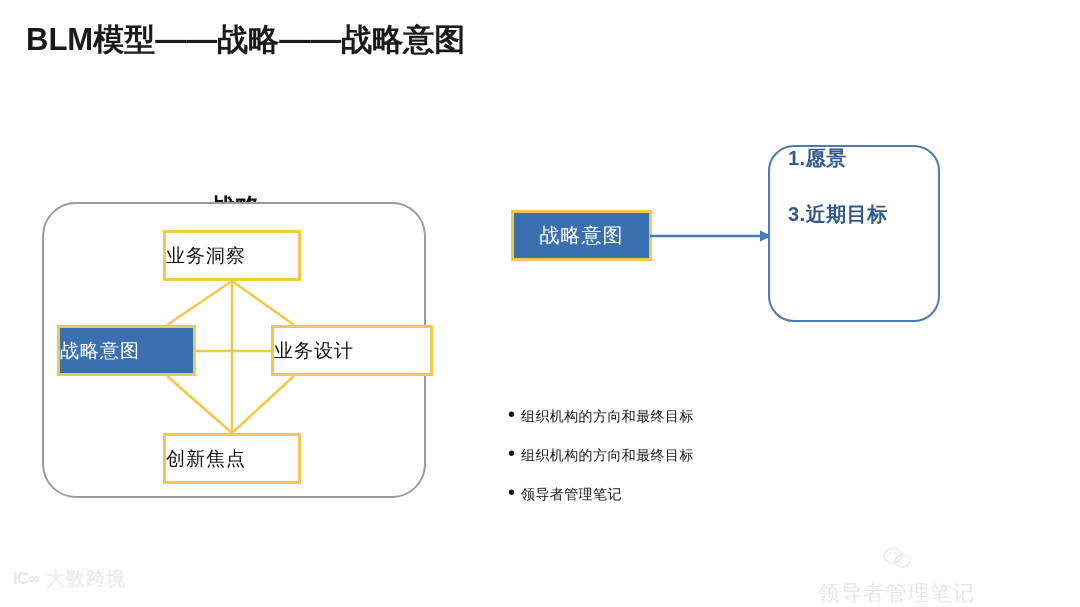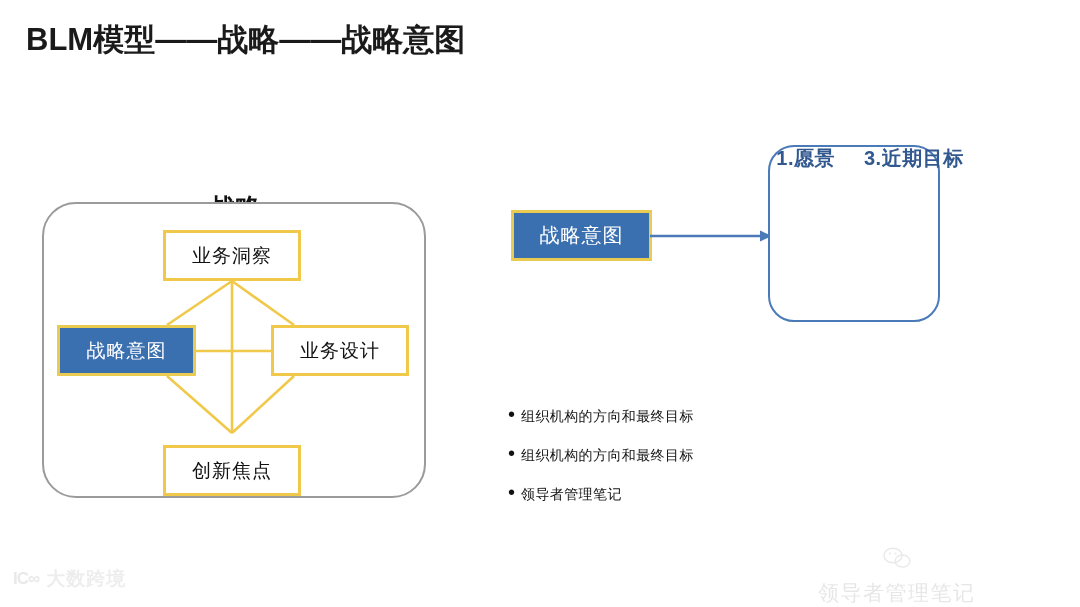--- a/index.html
+++ b/index.html
@@ -65,35 +65,35 @@
     height: 296px;
   }
 
   .node-box {
     position: absolute;
     box-sizing: border-box;
     border: 3px solid #f0c84a;
     background: #ffffff;
     display: flex;
     align-items: center;
-    justify-content: center;
+    justify-content: flex-start;
     font-size: 19px;
     color: #111111;
     letter-spacing: 1px;
   }
   .node-box.accent {
     background: #3a6fb0;
     border-color: #e9cb52;
     color: #ffffff;
   }
 
   #node-insight   { left: 163px; top: 230px; width: 138px; height: 51px; }
   #node-intent    { left: 57px;  top: 325px; width: 139px; height: 51px; }
-  #node-design    { left: 271px; top: 325px; width: 138px; height: 51px; }
-  #node-focus     { left: 163px; top: 433px; width: 138px; height: 51px; margin-top: 12px; }
+  #node-design    { left: 271px; top: 325px; width: 162px; height: 51px; }
+  #node-focus     { left: 163px; top: 433px; width: 138px; height: 51px; }
 
   
   .intent-chip {
     position: absolute;
     left: 511px;
     top: 210px;
     width: 141px;
     height: 51px;
     box-sizing: border-box;
     background: #3a6fb0;
@@ -125,22 +125,21 @@
     border-radius: 26px;
     background: #ffffff;
   }
   .goals-list {
     position: absolute;
     left: 780px;
     top: 145px;
     width: 172px;
     height: 177px;
     display: flex;
-    flex-direction: row;
-    justify-content: center;
+    flex-direction: column;
     gap: 29px;
     padding-left: 8px;
     box-sizing: border-box;
   }
   .goal-item {
     font-size: 20px;
     font-weight: 700;
     color: #31588f;
     letter-spacing: 0.5px;
     white-space: nowrap;

